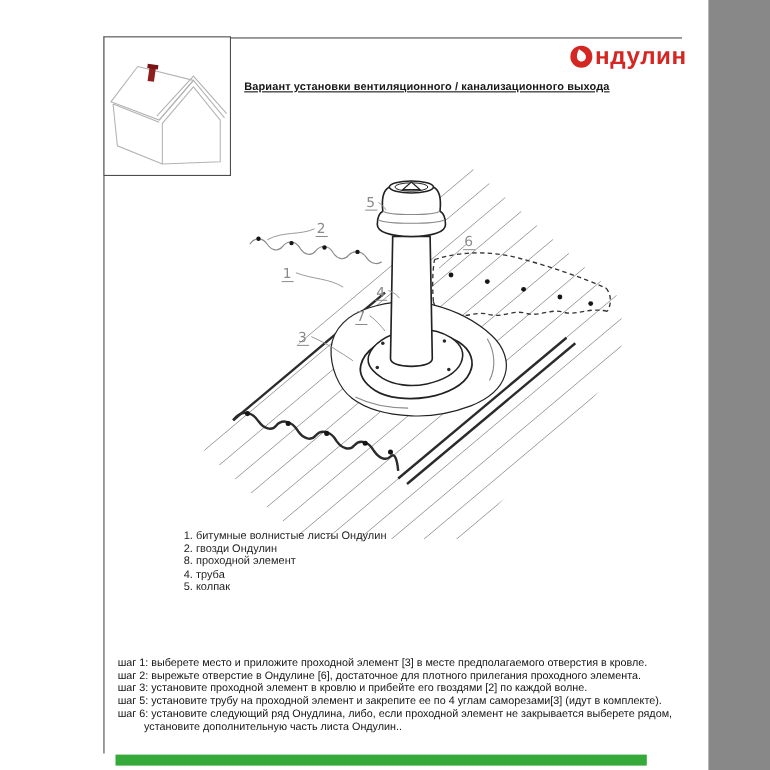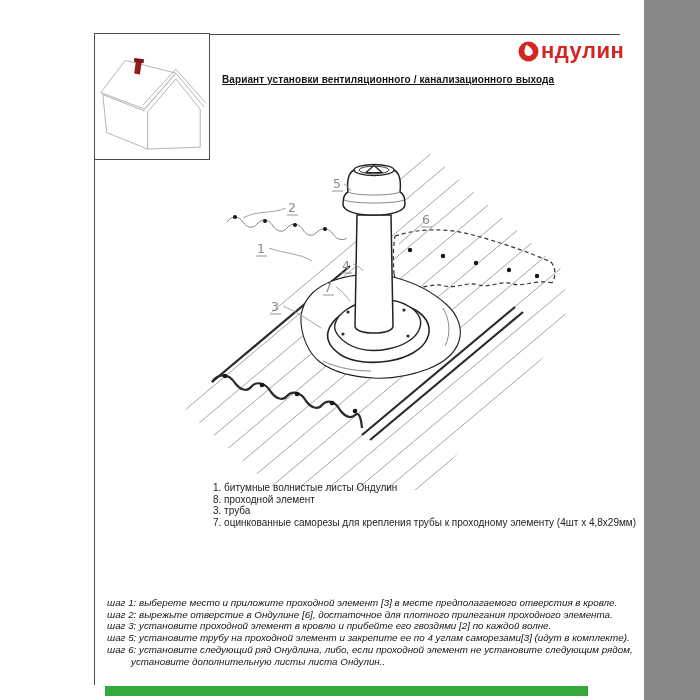--- a/index.html
+++ b/index.html
@@ -11,23 +11,23 @@
   #top-rule{left:209px;top:34px;width:411px;height:1px;background:#4d4d4d;}
   
   #house-box{left:94px;top:33px;width:116px;height:127px;border:1.5px solid #4d4d4d;background:#fff;box-sizing:border-box;}
   
   #logo{left:517px;top:39px;display:flex;align-items:center;gap:1px;}
   #logo .logo-text{font-size:22px;font-weight:900;color:#d42723;letter-spacing:0.5px;line-height:23px;}
   
   #title{left:222px;top:74px;font-size:10px;font-weight:bold;text-decoration:underline;color:#161616;letter-spacing:0.1px;white-space:nowrap;}
   
   #parts{left:167px;top:482px;font-size:10px;line-height:11.6px;color:#1d1d1d;}
-  #parts div{white-space:nowrap;margin-left:46px;}
-  
-  #steps{left:107px;top:597px;font-size:9.8px;line-height:11.7px;font-style:italic;color:#141414;}
+  #parts div{white-space:nowrap;}
+  
+  #steps{left:107px;top:597px;font-size:9.8px;line-height:11.7px;color:#141414;}
   #steps div{white-space:nowrap;}
   #steps .indent{padding-left:24px;}
   
   #green-bar{left:105px;top:686px;width:483px;height:10px;background:#35a93a;}
   
   #diagram{left:185px;top:140px;}
   [data-name="corrugation-lines"] line{stroke:#9b9b9b;stroke-width:0.9;}
   .bold-edge{stroke:#2b2b2b;stroke-width:2.2;fill:none;}
   .thin{stroke:#888;stroke-width:1;fill:none;}
   .nail{fill:#151515;}
@@ -180,29 +180,30 @@
     <text class="callout" x="148" y="48" data-name="callout-5">5</text>
     <line class="callout-underline" x1="147" y1="51" x2="158" y2="51" data-name="callout-5-underline"></line>
     <text class="callout" x="237" y="84" data-name="callout-6">6</text>
     <line class="callout-underline" x1="236" y1="87" x2="247" y2="87" data-name="callout-6-underline"></line>
     <text class="callout" x="139" y="152" data-name="callout-7">7</text>
     <line class="callout-underline" x1="138" y1="155" x2="149" y2="155" data-name="callout-7-underline"></line>
   </svg>
 
   <div class="abs" id="parts" data-name="parts-list">
     <div data-name="parts-list-item">1. битумные волнистые листы Ондулин</div>
+    <div data-name="parts-list-item">2. гвозди Ондулин</div>
     <div data-name="parts-list-item">8. проходной элемент</div>
-    <div data-name="parts-list-item">3. труба</div>
-    <div data-name="parts-list-item">7. оцинкованные саморезы для крепления трубы к проходному элементу (4шт х 4,8х29мм)</div>
+    <div data-name="parts-list-item">4. труба</div>
+    <div data-name="parts-list-item">5. колпак</div>
   </div>
 
   <div class="abs" id="steps" data-name="installation-steps">
     <div data-name="step-line">шаг 1: выберете место и приложите проходной элемент [3] в месте предполагаемого отверстия в кровле.</div>
     <div data-name="step-line">шаг 2: вырежьте отверстие в Ондулине [6], достаточное для плотного прилегания проходного элемента.</div>
     <div data-name="step-line">шаг 3: установите проходной элемент в кровлю и прибейте его гвоздями [2] по каждой волне.</div>
     <div data-name="step-line">шаг 5: установите трубу на проходной элемент и закрепите ее по 4 углам саморезами[3] (идут в комплекте).</div>
-    <div data-name="step-line">шаг 6: установите следующий ряд Онудлина, либо, если проходной элемент не установите следующим рядом,</div>
-    <div class="indent" data-name="step-line-continuation">установите дополнительную листы листа Ондулин..</div>
+    <div data-name="step-line">шаг 6: установите следующий ряд Онудлина, либо, если проходной элемент не закрывается выберете рядом,</div>
+    <div class="indent" data-name="step-line-continuation">установите дополнительную часть листа Ондулин..</div>
   </div>
 
   <div class="abs" id="green-bar" data-name="footer-green-bar"></div>
 
 </div>
 
 </body></html>

